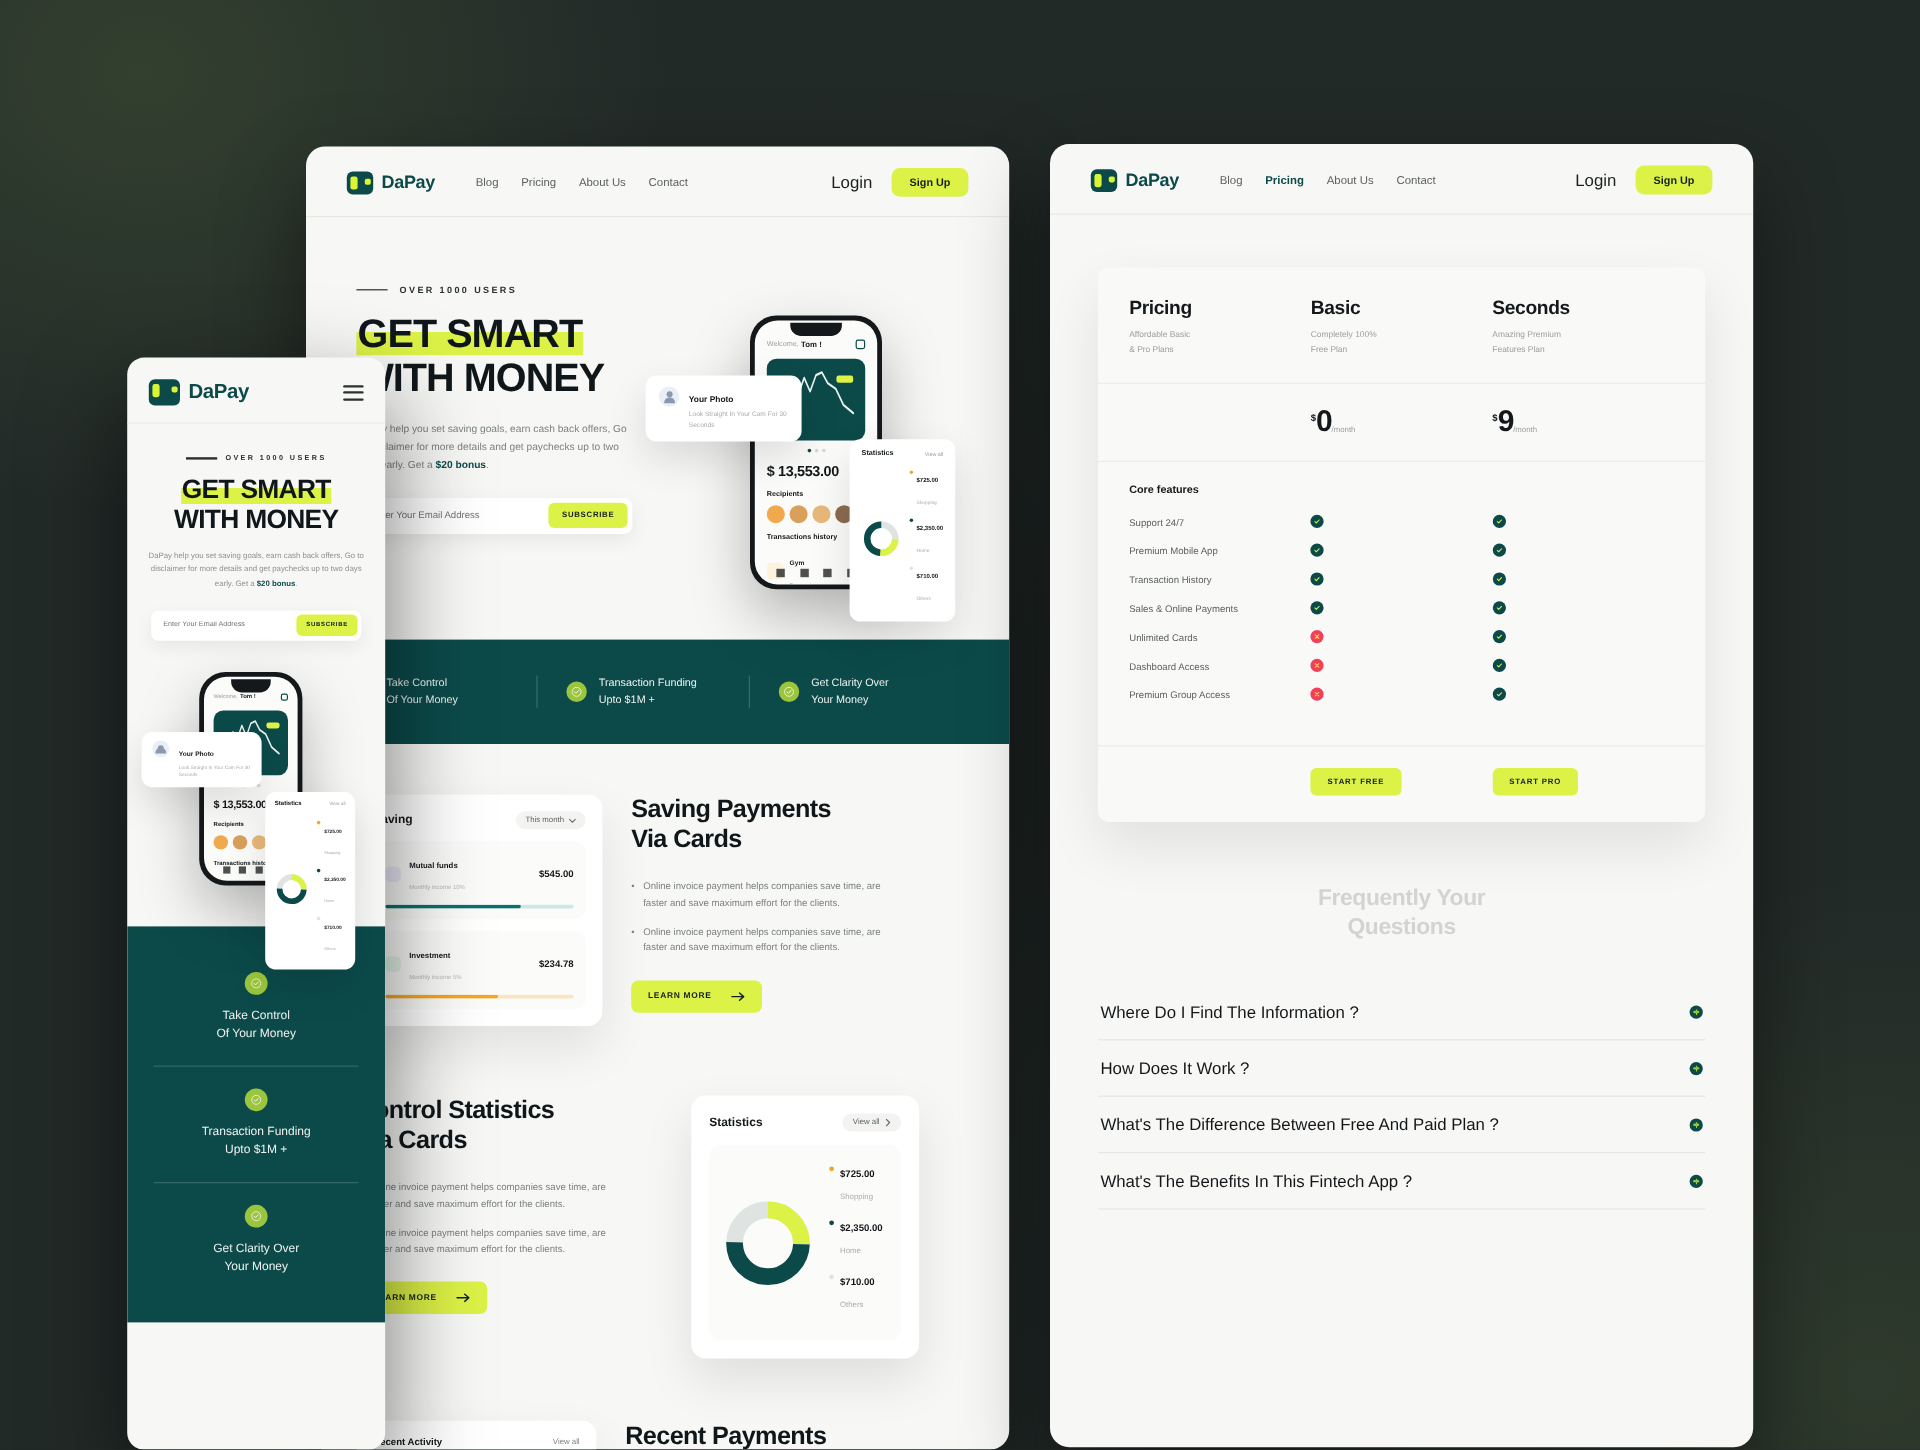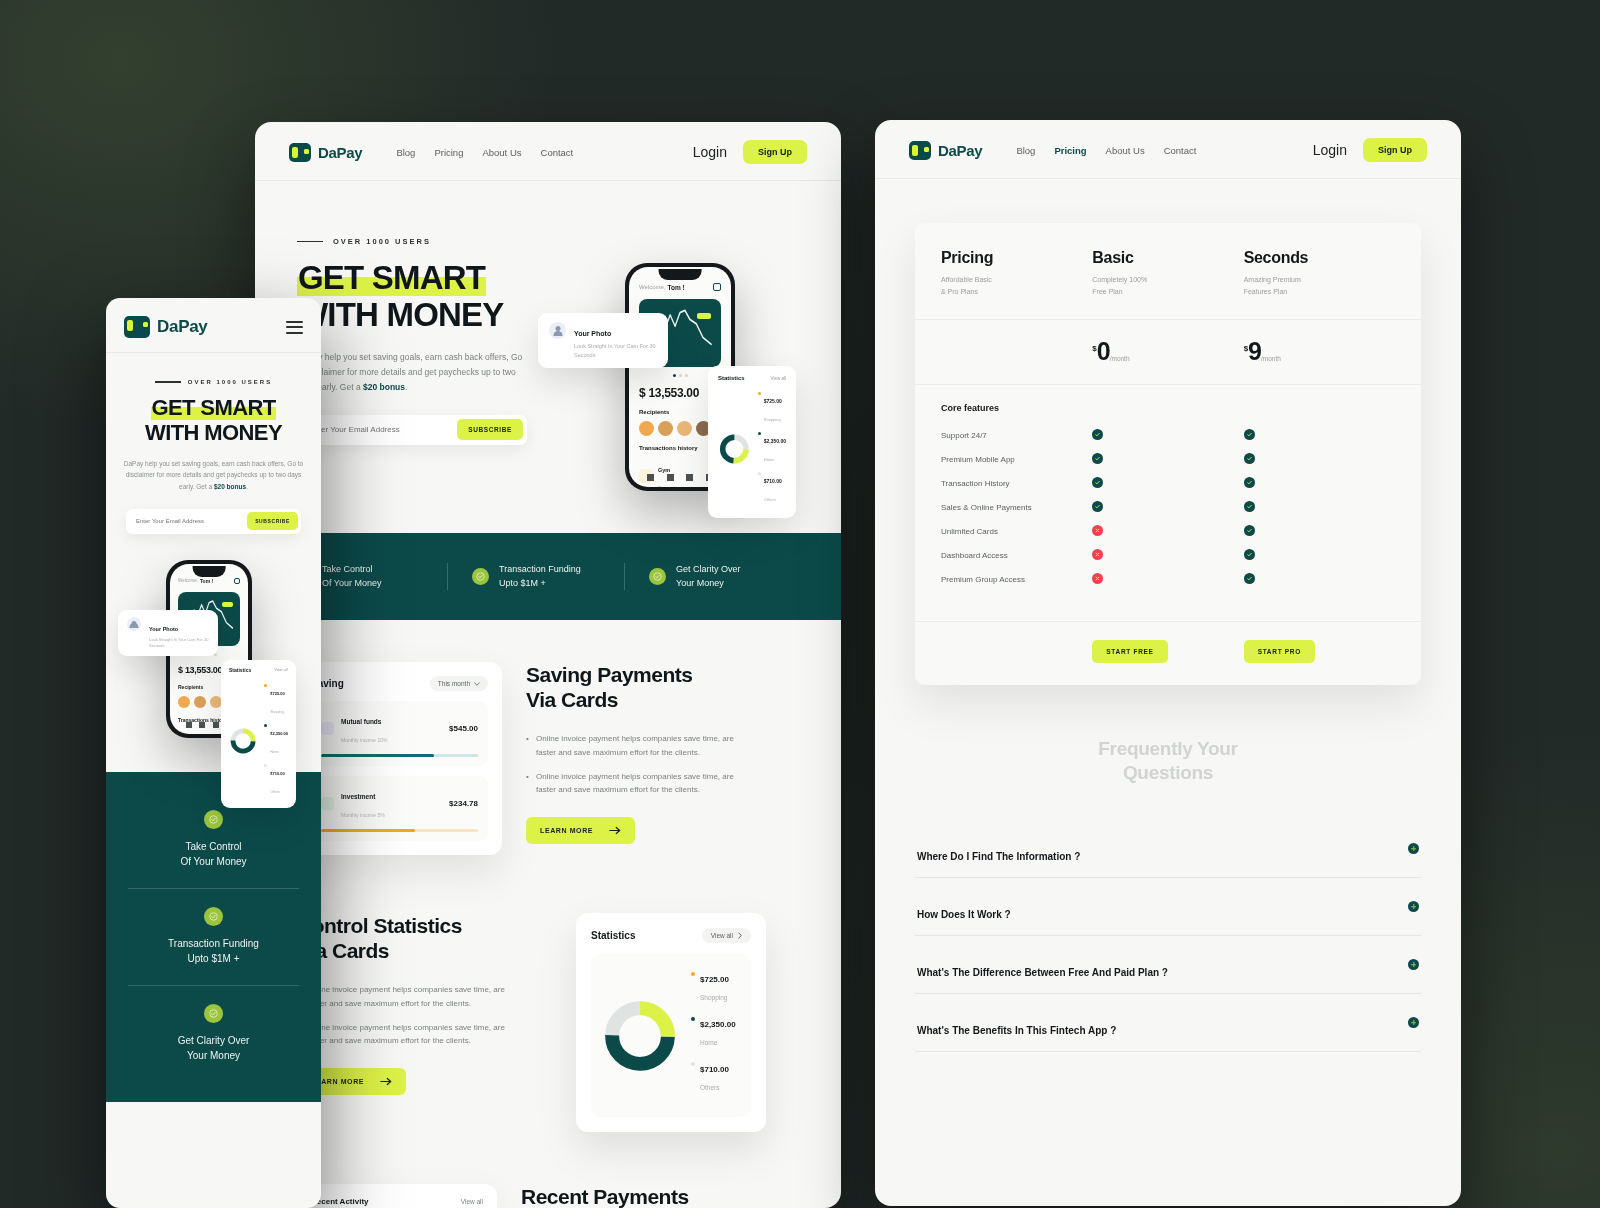--- a/index.html
+++ b/index.html
@@ -274,21 +274,21 @@
   .faq { padding: 52px 40px 0 40px; }
   .faq h2 {
     text-align: center; font-size: 19px; font-weight: 700;
     color: #d2d4d1; line-height: 1.25; letter-spacing: -.3px;
   }
   .faq-list { margin-top: 36px; }
   .faq-item {
     display: flex; align-items: center; padding: 15px 2px;
     border-bottom: 1px solid #e6e6e3;
   }
-  .faq-q { font-size: 10px; font-weight: 700; color: #14181a; margin-top: 16px; }
+  .faq-q { font-size: 14px; font-weight: 400; color: #14181a; }
   .faq-plus {
     margin-left: auto; width: 11px; height: 11px; border-radius: 50%;
     background: #0c4a4a; position: relative; flex: none;
   }
   .faq-plus::before, .faq-plus::after {
     content: ""; position: absolute; background: #9bc53d; border-radius: 1px;
   }
   .faq-plus::before { left: 50%; top: 3px; width: 1.4px; height: 5px; transform: translateX(-50%); }
   .faq-plus::after { top: 50%; left: 3px; height: 1.4px; width: 5px; transform: translateY(-50%); }
 

